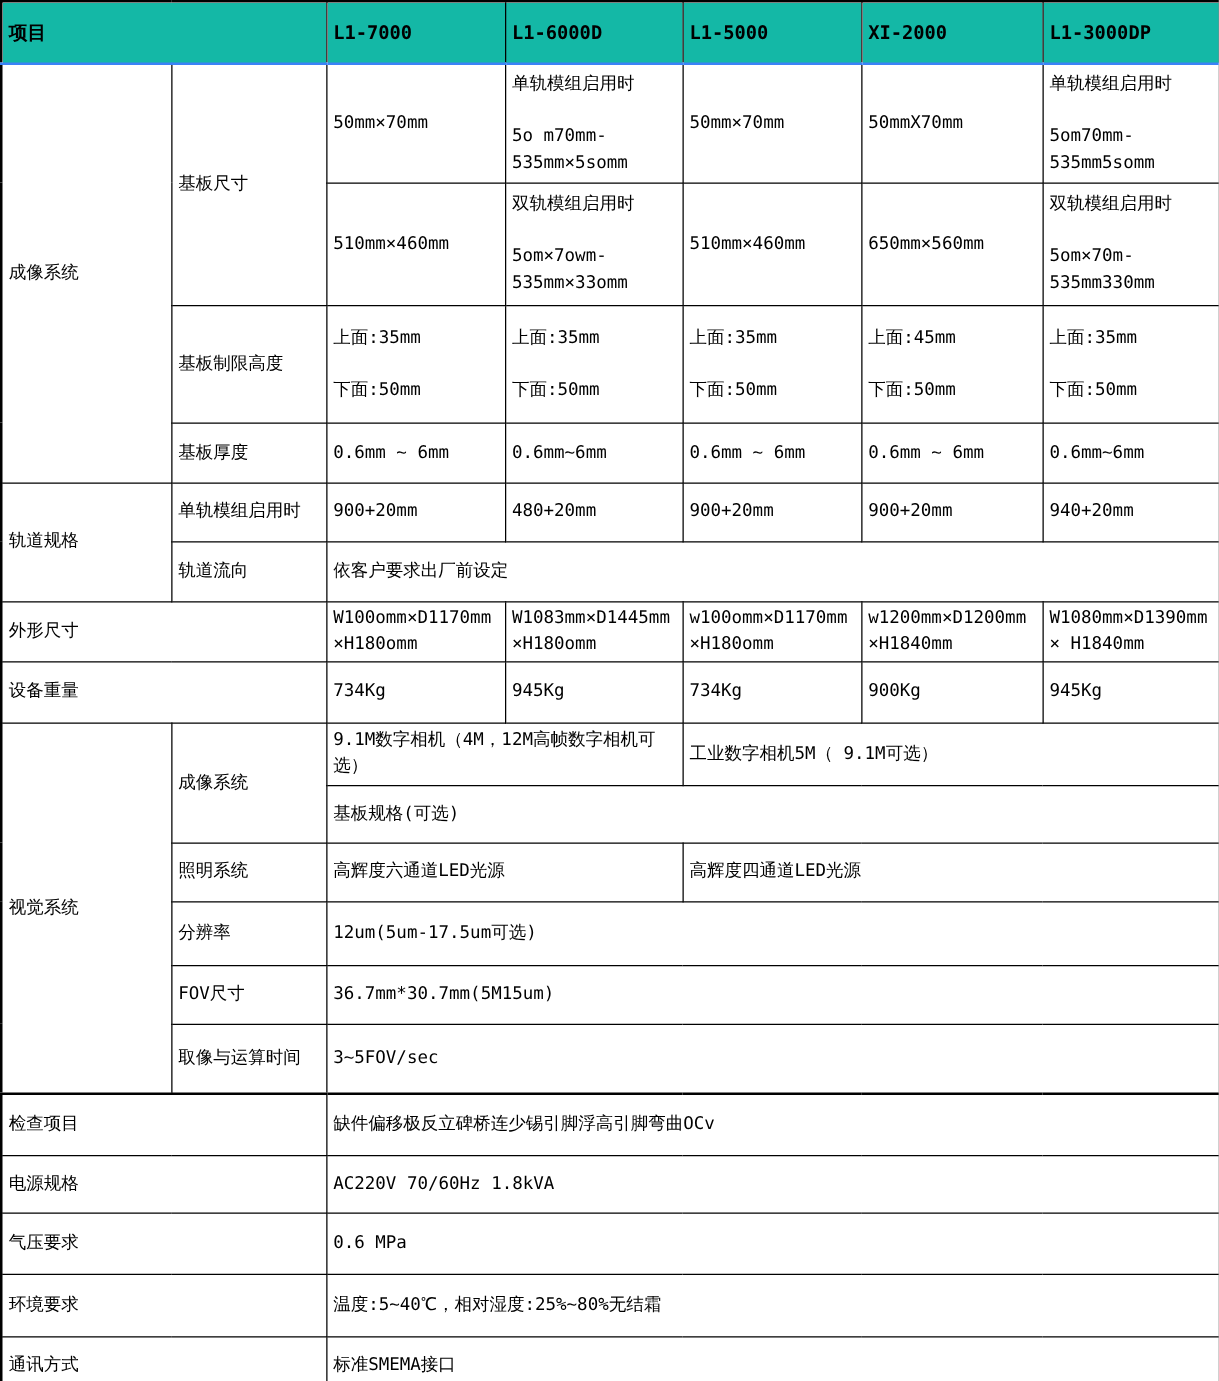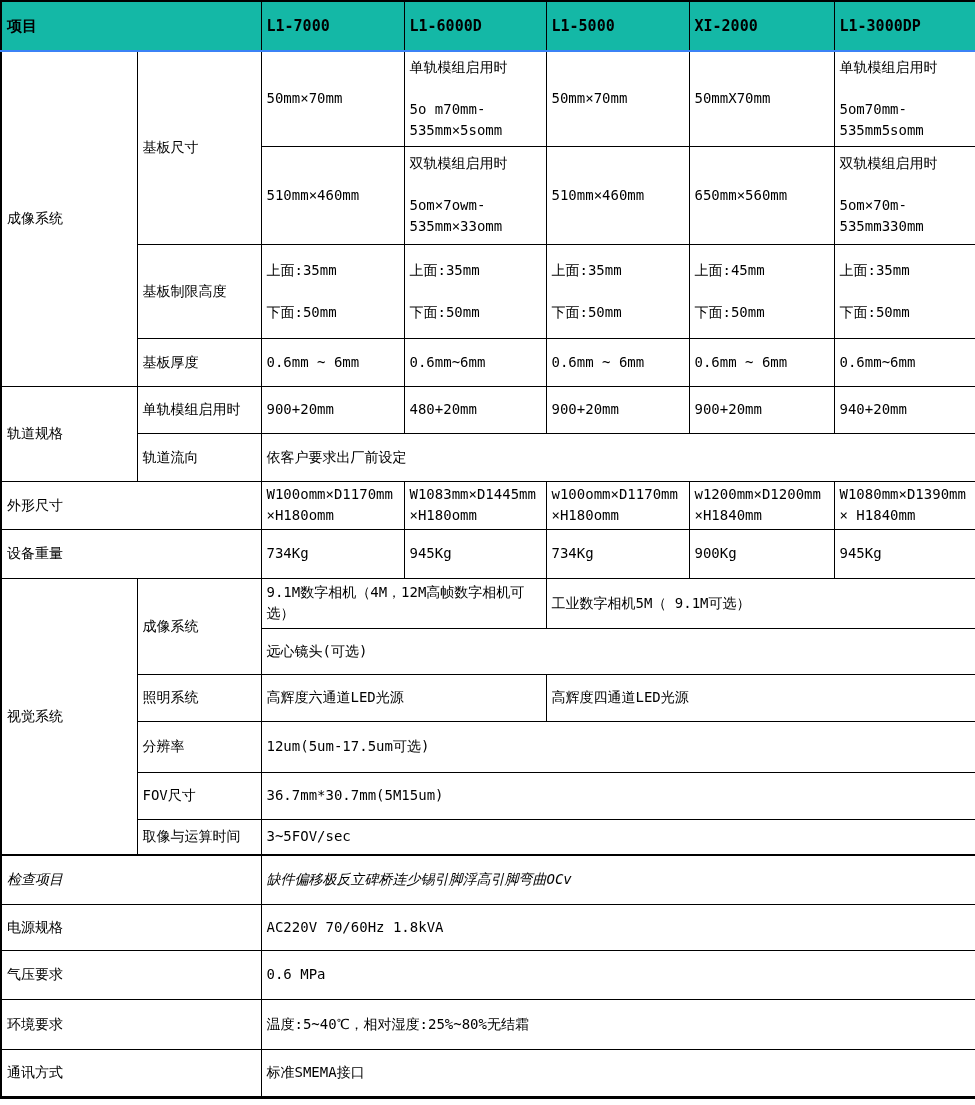--- a/index.html
+++ b/index.html
@@ -22,21 +22,21 @@
     white-space:pre-line;
     overflow:hidden;
     font-weight:normal;
   }
   thead th{
     background:#14b8a6;
     font-weight:bold;
     font-size:15px;
     border-bottom:2px solid #3b82f6;
   }
-  tr.section-break td{border-top:2px solid #000;font-style:italic;}
+  tr.section-break td{border-top:2px solid #000;}
   td.grp{vertical-align:middle;}
 </style>
 </head>
 <body>
 
 <table class="spec">
   <colgroup>
     <col style="width:136px">
       <col style="width:124px">
       <col style="width:143px">
@@ -156,40 +156,40 @@
     </tr>
 
     <tr style="height:50px">
       <td class="grp" rowspan="6">视觉系统</td>
       <td rowspan="2">成像系统</td>
       <td colspan="2">9.1M数字相机（4M，12M高帧数字相机可选）</td>
       <td colspan="3">工业数字相机5M（ 9.1M可选）</td>
     </tr>
 
     <tr style="height:46px">
-      <td colspan="5">远心镜头(可选)</td>
+      <td colspan="5">基板规格(可选)</td>
     </tr>
 
     <tr style="height:47px">
       <td>照明系统</td>
       <td colspan="2">高辉度六通道LED光源</td>
       <td colspan="3">高辉度四通道LED光源</td>
     </tr>
 
     <tr style="height:51px">
       <td>分辨率</td>
       <td colspan="5">12um(5um-17.5um可选)</td>
     </tr>
 
     <tr style="height:47px">
       <td>FOV尺寸</td>
       <td colspan="5">36.7mm*30.7mm(5M15um)</td>
     </tr>
 
-    <tr style="height:36px">
+    <tr style="height:56px">
       <td>取像与运算时间</td>
       <td colspan="5">3~5FOV/sec</td>
     </tr>
 
     <tr style="height:49px" class="section-break">
       <td colspan="2">检查项目</td>
       <td colspan="5">缺件偏移极反立碑桥连少锡引脚浮高引脚弯曲OCv</td>
     </tr>
 
     <tr style="height:46px">

